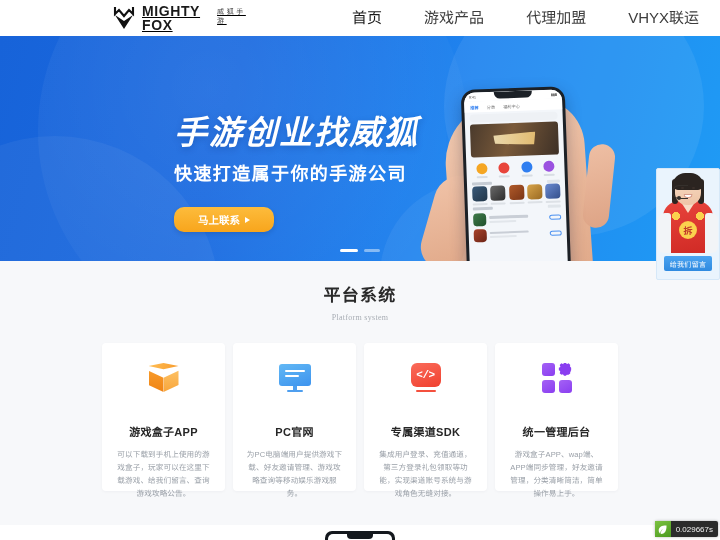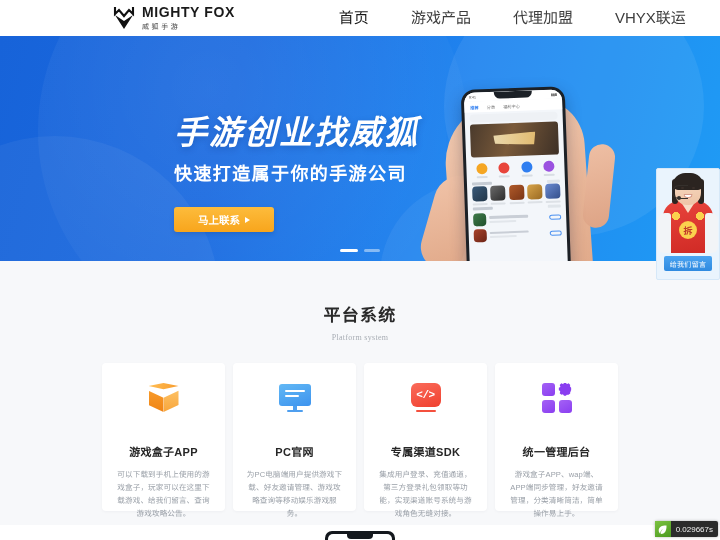--- a/index.html
+++ b/index.html
@@ -11,21 +11,21 @@
   }
   .page { position: relative; width: 720px; height: 540px; background:#fff; }
 
   
   .header {
     position: relative; height: 36px; background:#ffffff;
     display:flex; align-items:center; z-index: 20;
   }
   .logo-wrap { display:flex; align-items:center; margin-left:113px; }
   .logo-mark { width: 22px; height: 26px; position: relative; margin-right: 7px; }
-  .logo-text-block { display:flex; flex-direction:column; justify-content:center; }
+  .logo-text-block { display:flex; flex-direction:row; justify-content:center;text-decoration:underline; }
   .logo-title {
     font-size: 14px; font-weight: bold; letter-spacing: 0.6px;
     color:#1a1a1a; line-height: 14px;
   }
   .logo-sub {
     font-size: 7px; color:#3a3a3a; letter-spacing: 2.6px;
     line-height: 9px; margin-top: 3px;
   }
   .nav { display:flex; align-items:center; margin-left: 83px; gap: 0px; }
   .nav-item {
@@ -61,21 +61,21 @@
   .hero-title {
     font-size: 33px; font-weight: bold; color:#ffffff; letter-spacing: 2px;
     font-style: italic; line-height: 38px;
     text-shadow: 0 2px 6px rgba(0,40,110,0.28);
   }
   .hero-sub {
     font-size: 18px; font-weight: bold; color:#ffffff; letter-spacing: 1.4px;
     margin-top: 11px; line-height: 22px;
   }
   .hero-btn {
-    margin-top: 22px; width: 100px; height: 25px; border-radius: 3px;
+    margin-top: 22px; width: 100px; height: 25px; border-radius: 10px;
     background: linear-gradient(180deg,#fdbc3c,#f8a51c);
     color:#ffffff; font-size: 10.5px; font-weight:bold;
     display:flex; align-items:center; justify-content:center; gap:5px;
     cursor:pointer; box-shadow: 0 2px 5px rgba(0,0,0,0.12);
   }
   .hero-btn .tri {
     width:0;height:0;border-left:5px solid #fff;
     border-top:3.5px solid transparent;border-bottom:3.5px solid transparent;
   }
 
@@ -157,21 +157,21 @@
   .ph-li em { width:12px;height:5px;border-radius:3px;border:0.5px solid #4a90f0;flex:none; }
 
   .dots {
     position:absolute; left:50%; transform:translateX(-50%); bottom: 9px;
     display:flex; gap:6px; align-items:center;
   }
   .dot { width: 16px; height: 3px; border-radius: 2px; background: rgba(255,255,255,0.45); cursor:pointer; }
   .dot.active { background:#ffffff; width:18px; }
 
   
-  .platform { background:#f7f8fa; padding-top: 40px; height: 264px; }
+  .platform { background:#f7f8fa; padding-top: 20px; height: 264px; }
   .sec-title {
     text-align:center; font-size: 17px; font-weight: bold; color:#2a2a2a; letter-spacing:1.2px;
   }
   .sec-sub {
     text-align:center; font-size: 8px; color:#a8adb4; margin-top: 7px;
     font-family: "Liberation Serif", serif; letter-spacing: .3px;
   }
   .cards {
     display:flex; justify-content:center; gap: 8px; margin-top: 21px;
   }

